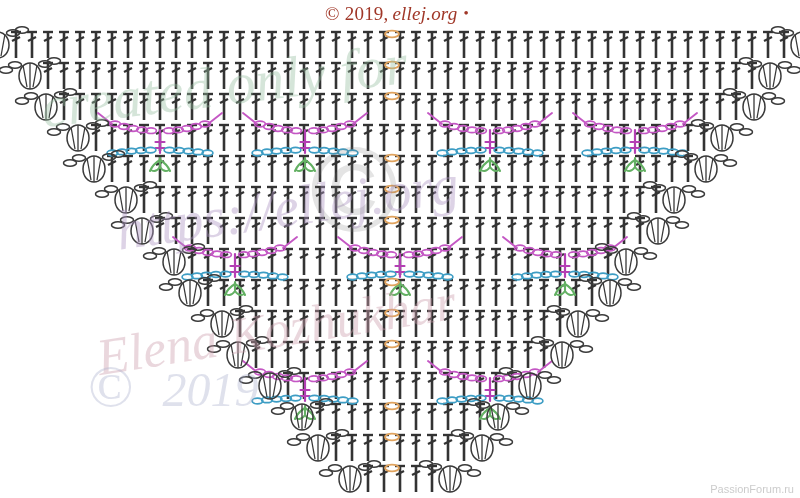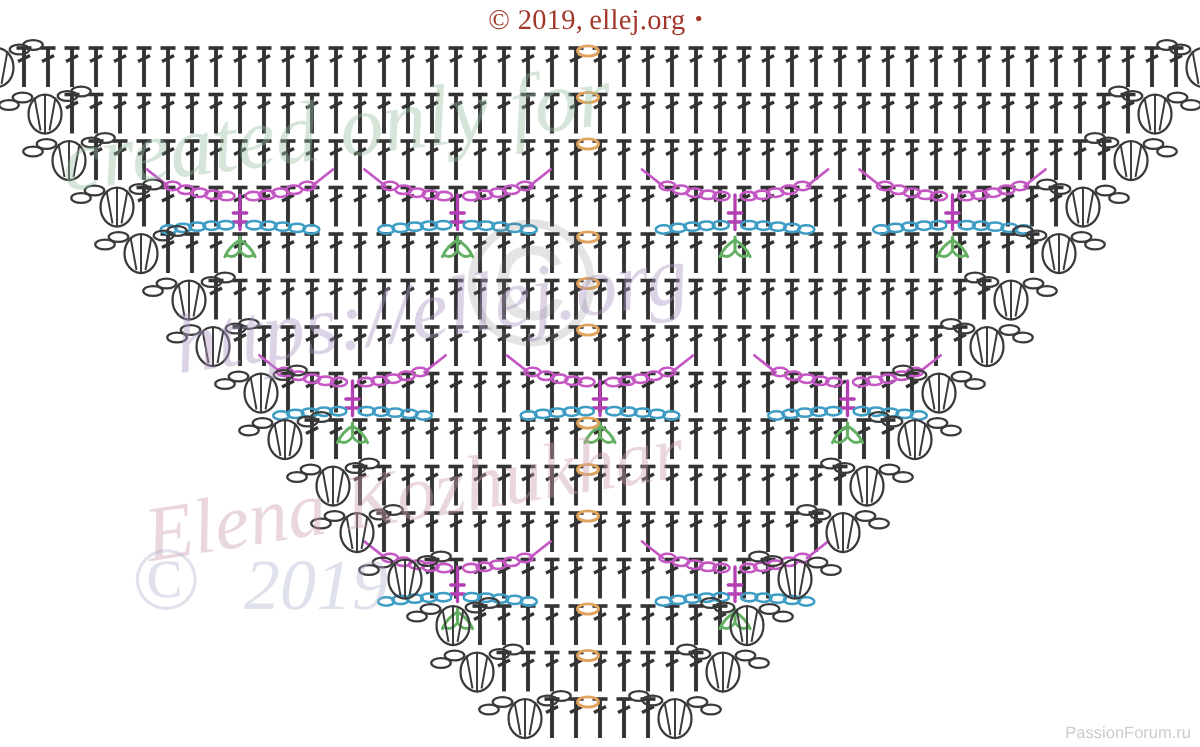--- a/index.html
+++ b/index.html
@@ -9,21 +9,21 @@
 
   
   #header{
     position:absolute;left:0;top:0;width:800px;height:27px;
     display:flex;align-items:center;justify-content:center;
     font-family:"Liberation Serif",serif;
     font-size:19px;color:#a03728;letter-spacing:.2px;
     white-space:nowrap;z-index:40;
   }
   #header .sep{margin:0 6px;font-size:15px;}
-  #header .site{margin-left:4px;}
+  #header .site{margin-left:4px;font-style:italic;}
 
   
   #chart{position:absolute;left:0;top:0;width:800px;height:498px;z-index:20;}
 
   
   .wm{position:absolute;z-index:30;pointer-events:none;
       font-family:"Liberation Serif",serif;white-space:nowrap;}
   #wm-diag1{left:40px;top:52px;font-size:58px;font-style:italic;
       color:rgba(150,190,160,.40);transform:rotate(-7deg);}
   #wm-diag2{left:115px;top:175px;font-size:56px;font-style:italic;

